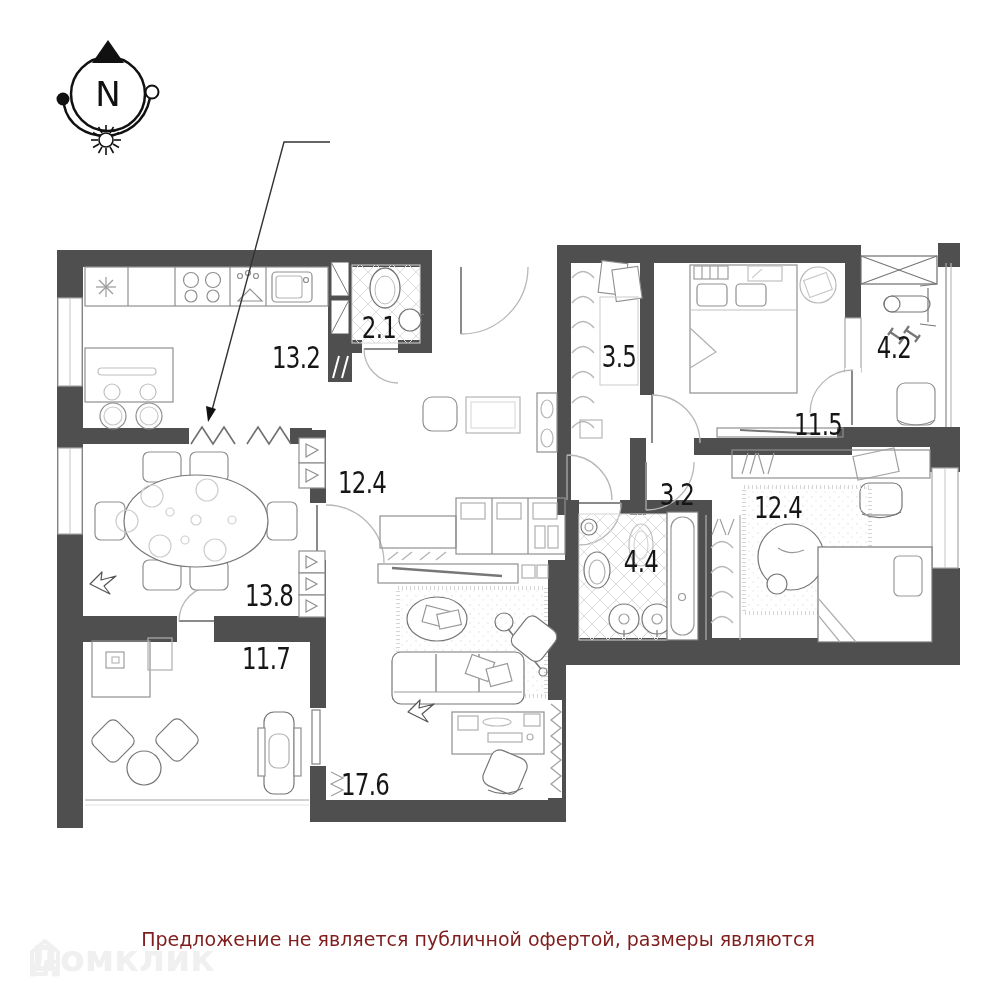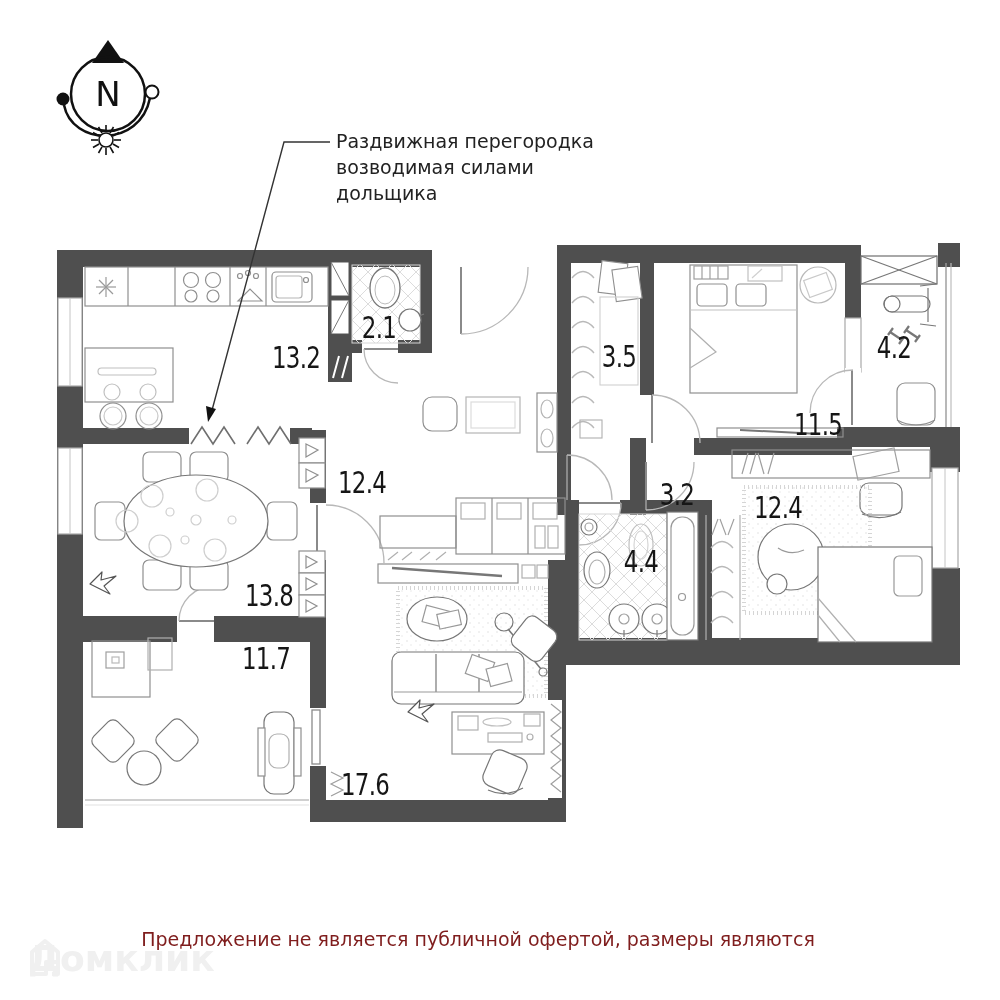--- a/index.html
+++ b/index.html
@@ -423,25 +423,20 @@
       <div class="room-label" style="left: 818px; top: 424px;">11.5</div>
       <div class="room-label" style="left: 362px; top: 482px;">12.4</div>
       <div class="room-label" style="left: 677px; top: 494px;">3.2</div>
       <div class="room-label" style="left: 641px; top: 561px;">4.4</div>
       <div class="room-label" style="left: 778px; top: 507px;">12.4</div>
       <div class="room-label" style="left: 269px; top: 595px;">13.8</div>
       <div class="room-label" style="left: 266px; top: 658px;">11.7</div>
       <div class="room-label" style="left: 365px; top: 784px;">17.6</div>
     </div>
 
-<div class="annotation">
-  <div>Раздвижная перегородка</div>
-  <div>возводимая силами</div>
-  <div>дольщика</div>
-</div>
 
 <div class="disclaimer">
   <div>Предложение не является публичной офертой, размеры являются</div>
 </div>
 
 <div class="watermark">
   <svg width="34" height="38" viewBox="0 0 34 38">
     <path d="M4,36 V14 L17,3 L30,14 V24 H18 V36 Z M18,24 L30,24 V36 H24" fill="none" stroke="#f0f0f0" stroke-width="4" stroke-linejoin="round"></path>
   </svg>
   <span>Домклик</span>

